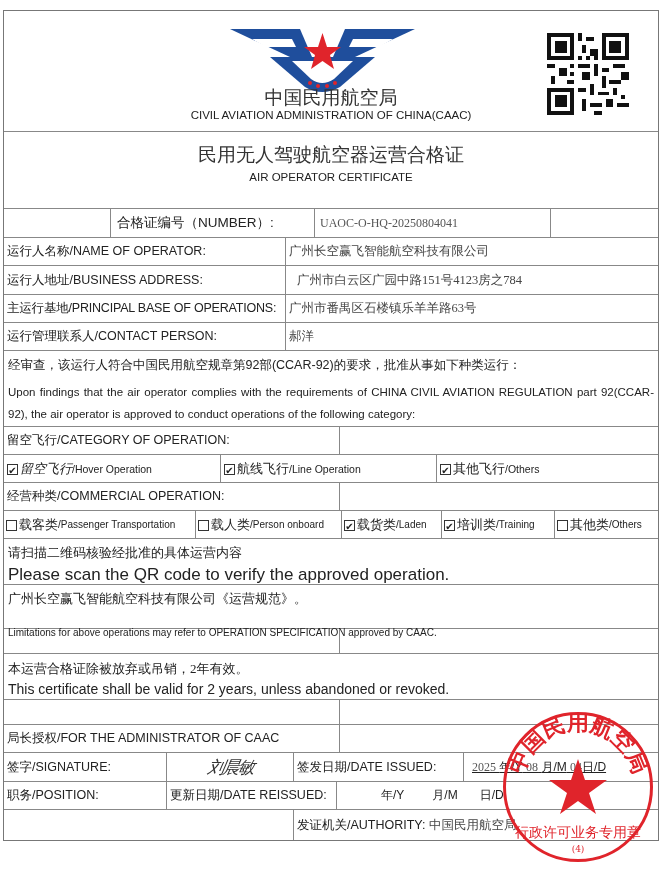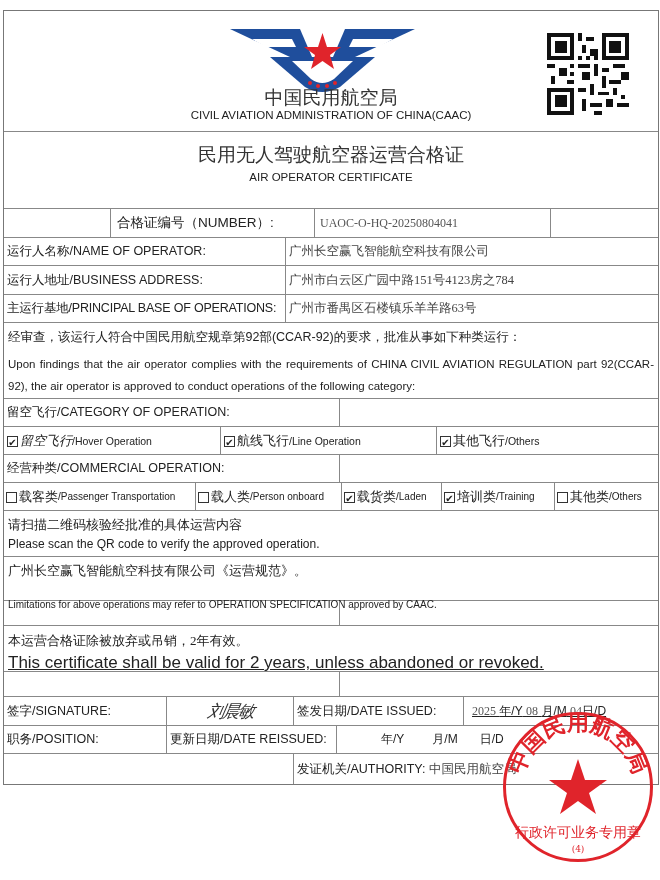--- a/index.html
+++ b/index.html
@@ -94,27 +94,31 @@
     <div class="cell" style="width:107px;"></div>
     <div class="cell" style="width:204px;font-size:13.5px;padding-left:6px;">合格证编号（NUMBER）:</div>
     <div class="cell serif" style="width:236px;font-size:12px;color:#555;padding-left:5px;">UAOC-O-HQ-20250804041</div>
     <div class="cell" style="flex:1;"></div>
   </div>
 
   <div class="row" style="height:28px;">
     <div class="cell" style="width:282px;">运行人名称/NAME OF OPERATOR:</div>
     <div class="cell serif" style="flex:1;color:#444;">广州长空赢飞智能航空科技有限公司</div>
   </div>
-  <div class="row" style="height:29px;">
+  <div class="row" style="height:29px;gap:8px;">
     <div class="cell" style="width:282px;">运行人地址/BUSINESS ADDRESS:</div>
     <div class="cell serif" style="flex:1;color:#444;">广州市白云区广园中路151号4123房之784</div>
   </div>
   <div class="row" style="height:28px;">
     <div class="cell" style="width:282px;letter-spacing:-0.2px;">主运行基地/PRINCIPAL BASE OF OPERATIONS:</div>
     <div class="cell serif" style="flex:1;color:#444;">广州市番禺区石楼镇乐羊羊路63号</div>
+  </div>
+  <div class="row" style="height:28px;">
+    <div class="cell" style="width:282px;">运行管理联系人/CONTACT PERSON:</div>
+    <div class="cell serif" style="flex:1;color:#444;">郝洋</div>
   </div>
 
   <div class="row para" style="height:76px;padding-top:6px;">
     <div style="font-size:12.5px;margin-bottom:7px;">经审查，该运行人符合中国民用航空规章第92部(CCAR-92)的要求，批准从事如下种类运行：</div>
     <div style="font-size:11.5px;line-height:22px;text-align:justify;text-align-last:left;white-space:normal;">Upon findings that the air operator complies with the requirements of CHINA CIVIL AVIATION REGULATION part 92(CCAR-92), the air operator is approved to conduct operations of the following category:</div>
   </div>
 
   <div class="row" style="height:28px;">
     <div class="cell" style="width:336px;">留空飞行/CATEGORY OF OPERATION:</div>
     <div class="cell" style="flex:1;"></div>
@@ -164,43 +168,47 @@
     </div>
     <div class="cell" style="flex:1;padding:0 2px;">
       <span class="cb"></span>
       <span class="serif" style="font-size:13px;">其他类</span>
       <span style="font-size:10px;">/Others</span>
     </div>
   </div>
 
   <div class="row para" style="height:46px;">
     <div class="serif" style="font-size:13px;margin-top:2px;">请扫描二维码核验经批准的具体运营内容</div>
-    <div style="font-size:12px;margin-top:3px;">Please scan the QR code to verify the approved operation.</div>
+    <div style="font-size:17px;margin-top:3px;">Please scan the QR code to verify the approved operation.</div>
   </div>
 
   <div class="row para" style="height:44px;">
     <div class="serif" style="font-size:13px;margin-top:2px;">广州长空赢飞智能航空科技有限公司《运营规范》。</div>
     <div style="font-size:10px;margin-top:19px;">Limitations for above operations may refer to OPERATION SPECIFICATION approved by CAAC.</div>
   </div>
 
   <div class="row" style="height:25px;">
     <div class="cell" style="width:336px;"></div>
     <div class="cell" style="flex:1;"></div>
   </div>
 
   <div class="row para" style="height:46px;">
     <div class="serif" style="font-size:13px;margin-top:3px;">本运营合格证除被放弃或吊销，2年有效。</div>
-    <div style="font-size:17px;margin-top:3px;text-decoration:underline;">This certificate shall be valid for 2 years, unless abandoned or revoked.</div>
+    <div style="font-size:14px;margin-top:3px;">This certificate shall be valid for 2 years, unless abandoned or revoked.</div>
   </div>
 
   <div class="row" style="height:25px;">
     <div class="cell" style="width:336px;"></div>
     <div class="cell" style="flex:1;"></div>
   </div>
 
+  <div class="row" style="height:28px;">
+    <div class="cell" style="width:336px;">局长授权/FOR THE ADMINISTRATOR OF CAAC</div>
+    <div class="cell" style="flex:1;"></div>
+  </div>
 
   <div class="row" style="height:29px;">
     <div class="cell" style="width:163px;">签字/SIGNATURE:</div>
     <div class="cell" style="width:127px;justify-content:center;">
       <span style="font-family:'DejaVu Serif',serif;font-style:italic;font-size:17px;color:#333;letter-spacing:-2px;transform:skewX(-10deg);display:inline-block;">刘晨敏</span>
     </div>
     <div class="cell" style="width:170px;">签发日期/DATE ISSUED:</div>
     <div class="cell" style="flex:1;font-size:12px;padding-left:8px;text-decoration:underline;">
       <span class="serif" style="color:#555;">2025</span>&nbsp;
       <span>年/Y</span>&nbsp;

